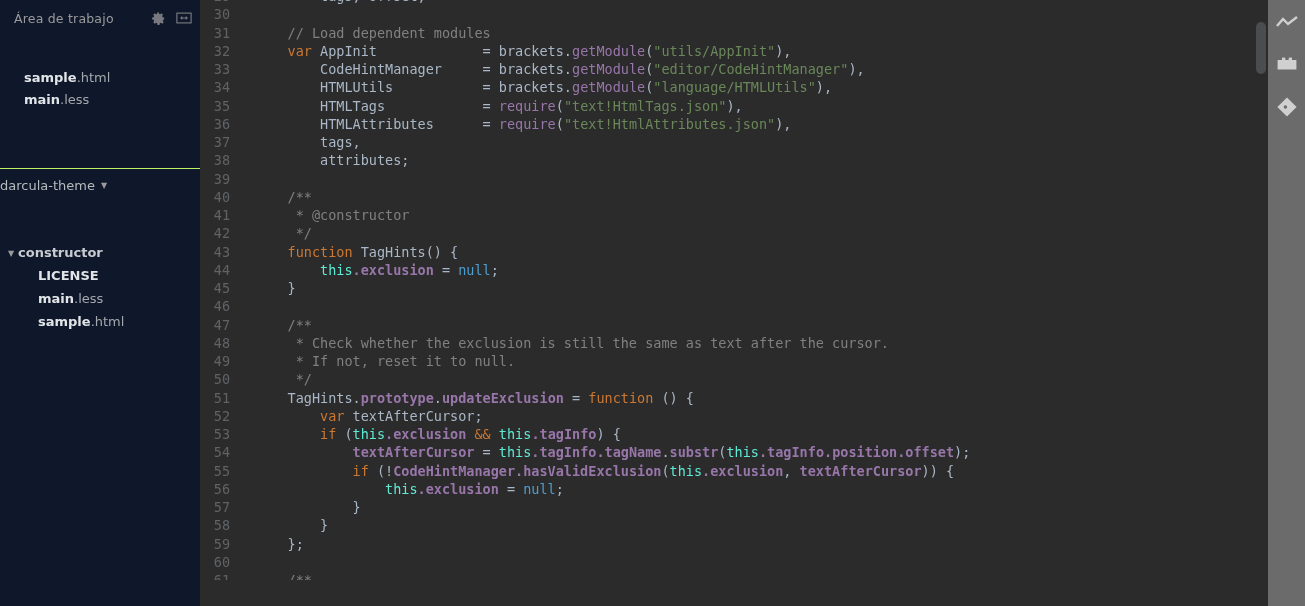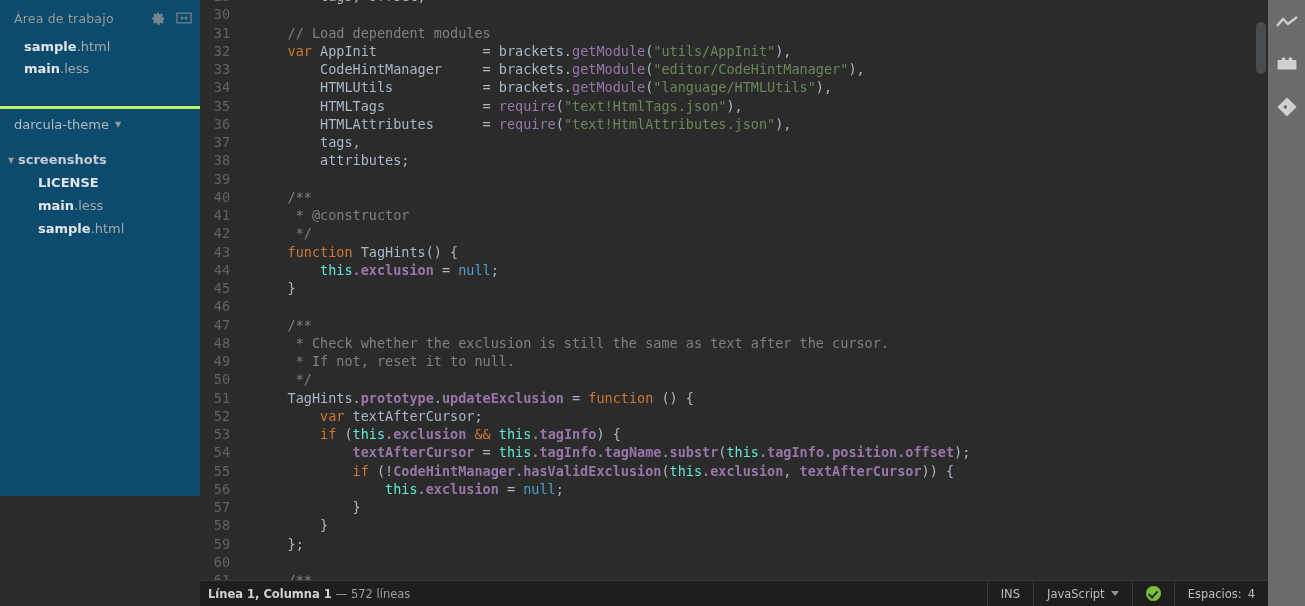--- a/index.html
+++ b/index.html
@@ -6,25 +6,26 @@
   html, body {
     width: 1305px; height: 606px;
     background: #2b2b2b;
     font-family: "DejaVu Sans", "Liberation Sans", sans-serif;
     overflow: hidden;
   }
   .app { position: relative; width: 1305px; height: 606px; display: flex; }
 
   
   .sidebar {
-    width: 200px; height: 496px;
-    background: #0c4a6e;
+    width: 200px; height: 606px;
+    background: #0f172a;
     display: flex; flex-direction: column;
     flex: 0 0 200px;
     position: relative;
+    gap: 31px;
   }
   .sb-header {
     height: 36px; display: flex; align-items: center;
     padding: 0 8px 0 14px;
     color: #9a9a9a; font-size: 12.5px; letter-spacing: .2px;
   }
   .sb-header .title { flex: 1; }
   .sb-icons { display: flex; align-items: center; gap: 10px; }
   .sb-icons .ico { opacity: .75; display:flex; align-items:center; }
 
@@ -39,22 +40,22 @@
   .ws-item .name { font-weight: bold; color: #e2e5e8; }
   .ws-item .ext { font-weight: normal; color: #a4a9ad; }
   .ws-item.selected { background: #2b2b2b; }
   .ws-item.selected .name { color: #4ea7e8; font-weight: bold; }
   .ws-item.selected .ext { color: #4ea7e8; font-weight: bold; }
 
   .ws-spacer { height: 22px; }
 
   .project-header {
     height: 34px; display: flex; align-items: center;
-    padding-left: 14px;
-    border-top: 3px solid #bef264;
+    padding-left: 0;
+    border-top: 1px solid #bef264;
     color: #b6bbbf; font-size: 13px;
   }
   .project-header .caret {
     margin-left: 6px; color: #9a9a9a; font-size: 8px; line-height: 1;
   }
   .tree { padding-top: 8px; font-size: 13px; }
   .tree-row {
     height: 23px; line-height: 23px; white-space: nowrap;
     color: #cfd2d4;
   }
@@ -190,21 +191,21 @@
       <div class="ws-spacer"></div>
     </div>
 
     <div class="project-header">
       <span>darcula-theme</span>
       <span class="caret">▼</span>
     </div>
 
     <div class="tree">
       <div class="tree-row folder">
-        <span class="tw">▼</span><span>screenshots</span>
+        <span class="tw">▼</span><span>constructor</span>
       </div>
       <div class="tree-row file">
         <span class="name">LICENSE</span><span class="ext"></span>
       </div>
       <div class="tree-row file">
         <span class="name">main</span><span class="ext">.less</span>
       </div>
       <div class="tree-row file">
         <span class="name">sample</span><span class="ext">.html</span>
       </div>
@@ -213,41 +214,20 @@
 
   <div class="editor-wrap">
     <div class="code-area">
       <div class="code-lines" id="code-lines"><div class="ln-row"><span class="gutter">29</span><span class="src"><span class="t-def">        tags, offset;</span></span></div><div class="ln-row"><span class="gutter">30</span><span class="src"><span class="t-def"></span></span></div><div class="ln-row"><span class="gutter">31</span><span class="src"><span class="t-com">    // Load dependent modules</span></span></div><div class="ln-row"><span class="gutter">32</span><span class="src"><span class="t-kw">    var </span><span class="t-def">AppInit             = </span><span class="t-def">brackets.</span><span class="t-fn">getModule</span><span class="t-def">(</span><span class="t-str">"utils/AppInit"</span><span class="t-def">),</span></span></div><div class="ln-row"><span class="gutter">33</span><span class="src"><span class="t-def">        CodeHintManager     = </span><span class="t-def">brackets.</span><span class="t-fn">getModule</span><span class="t-def">(</span><span class="t-str">"editor/CodeHintManager"</span><span class="t-def">),</span></span></div><div class="ln-row"><span class="gutter">34</span><span class="src"><span class="t-def">        HTMLUtils           = </span><span class="t-def">brackets.</span><span class="t-fn">getModule</span><span class="t-def">(</span><span class="t-str">"language/HTMLUtils"</span><span class="t-def">),</span></span></div><div class="ln-row"><span class="gutter">35</span><span class="src"><span class="t-def">        HTMLTags            = </span><span class="t-fn">require</span><span class="t-def">(</span><span class="t-str">"text!HtmlTags.json"</span><span class="t-def">),</span></span></div><div class="ln-row"><span class="gutter">36</span><span class="src"><span class="t-def">        HTMLAttributes      = </span><span class="t-fn">require</span><span class="t-def">(</span><span class="t-str">"text!HtmlAttributes.json"</span><span class="t-def">),</span></span></div><div class="ln-row"><span class="gutter">37</span><span class="src"><span class="t-def">        tags,</span></span></div><div class="ln-row"><span class="gutter">38</span><span class="src"><span class="t-def">        attributes;</span></span></div><div class="ln-row"><span class="gutter">39</span><span class="src"><span class="t-def"></span></span></div><div class="ln-row"><span class="gutter">40</span><span class="src"><span class="t-com">    /**</span></span></div><div class="ln-row"><span class="gutter">41</span><span class="src"><span class="t-com">     * @constructor</span></span></div><div class="ln-row"><span class="gutter">42</span><span class="src"><span class="t-com">     */</span></span></div><div class="ln-row"><span class="gutter">43</span><span class="src"><span class="t-kw">    function </span><span class="t-def">TagHints() {</span></span></div><div class="ln-row"><span class="gutter">44</span><span class="src"><span class="t-this">        this</span><span class="t-prop">.exclusion</span><span class="t-def"> = </span><span class="t-null">null</span><span class="t-def">;</span></span></div><div class="ln-row"><span class="gutter">45</span><span class="src"><span class="t-def">    }</span></span></div><div class="ln-row"><span class="gutter">46</span><span class="src"><span class="t-def"></span></span></div><div class="ln-row"><span class="gutter">47</span><span class="src"><span class="t-com">    /**</span></span></div><div class="ln-row"><span class="gutter">48</span><span class="src"><span class="t-com">     * Check whether the exclusion is still the same as text after the cursor.</span></span></div><div class="ln-row"><span class="gutter">49</span><span class="src"><span class="t-com">     * If not, reset it to null.</span></span></div><div class="ln-row"><span class="gutter">50</span><span class="src"><span class="t-com">     */</span></span></div><div class="ln-row"><span class="gutter">51</span><span class="src"><span class="t-def">    TagHints.</span><span class="t-prop">prototype</span><span class="t-def">.</span><span class="t-prop">updateExclusion</span><span class="t-def"> = </span><span class="t-kw">function</span><span class="t-def"> () {</span></span></div><div class="ln-row"><span class="gutter">52</span><span class="src"><span class="t-kw">        var </span><span class="t-def">textAfterCursor;</span></span></div><div class="ln-row"><span class="gutter">53</span><span class="src"><span class="t-kw">        if </span><span class="t-def">(</span><span class="t-this">this</span><span class="t-prop">.exclusion</span><span class="t-kw"> &amp;&amp; </span><span class="t-this">this</span><span class="t-prop">.tagInfo</span><span class="t-def">) {</span></span></div><div class="ln-row"><span class="gutter">54</span><span class="src"><span class="t-prop">            textAfterCursor</span><span class="t-def"> = </span><span class="t-this">this</span><span class="t-prop">.tagInfo.tagName</span><span class="t-def">.</span><span class="t-prop">substr</span><span class="t-def">(</span><span class="t-this">this</span><span class="t-prop">.tagInfo.position.offset</span><span class="t-def">);</span></span></div><div class="ln-row"><span class="gutter">55</span><span class="src"><span class="t-kw">            if </span><span class="t-def">(!</span><span class="t-prop">CodeHintManager.hasValidExclusion</span><span class="t-def">(</span><span class="t-this">this</span><span class="t-prop">.exclusion</span><span class="t-def">, </span><span class="t-prop">textAfterCursor</span><span class="t-def">)) {</span></span></div><div class="ln-row"><span class="gutter">56</span><span class="src"><span class="t-this">                this</span><span class="t-prop">.exclusion</span><span class="t-def"> = </span><span class="t-null">null</span><span class="t-def">;</span></span></div><div class="ln-row"><span class="gutter">57</span><span class="src"><span class="t-def">            }</span></span></div><div class="ln-row"><span class="gutter">58</span><span class="src"><span class="t-def">        }</span></span></div><div class="ln-row"><span class="gutter">59</span><span class="src"><span class="t-def">    };</span></span></div><div class="ln-row"><span class="gutter">60</span><span class="src"><span class="t-def"></span></span></div><div class="ln-row"><span class="gutter">61</span><span class="src"><span class="t-com">    /**</span></span></div></div>
     </div>
 
     <div class="vscroll">
       <div class="thumb"></div>
     </div>
 
-    <div class="statusbar">
-      <div class="sb-left">
-        <span class="pos">Línea 1, Columna 1</span>
-        <span class="lines">— 572 líneas</span>
-      </div>
-      <div class="sb-cell">
-        <span>INS</span>
-      </div>
-      <div class="sb-cell lang">
-        <span>JavaScript</span>
-        <span class="caret-dn"></span>
-      </div>
-      <div class="sb-cell">
-        <span class="check"></span>
-      </div>
-      <div class="sb-cell">
-        <span>Espacios:</span>
-        <span style="width:6px"></span>
-        <span>4</span>
-      </div>
-    </div>
   </div>
 
   <div class="toolbar">
     <div class="tb-btn">
       <svg width="22" height="14" viewBox="0 0 22 14">
         <path d="M1 10 L7 3 L12 8 L21 1" stroke="#d0d0d0" stroke-width="2.4" fill="none" stroke-linejoin="miter"></path>
       </svg>
     </div>
     <div class="tb-btn">
       <svg width="22" height="16" viewBox="0 0 22 16">

